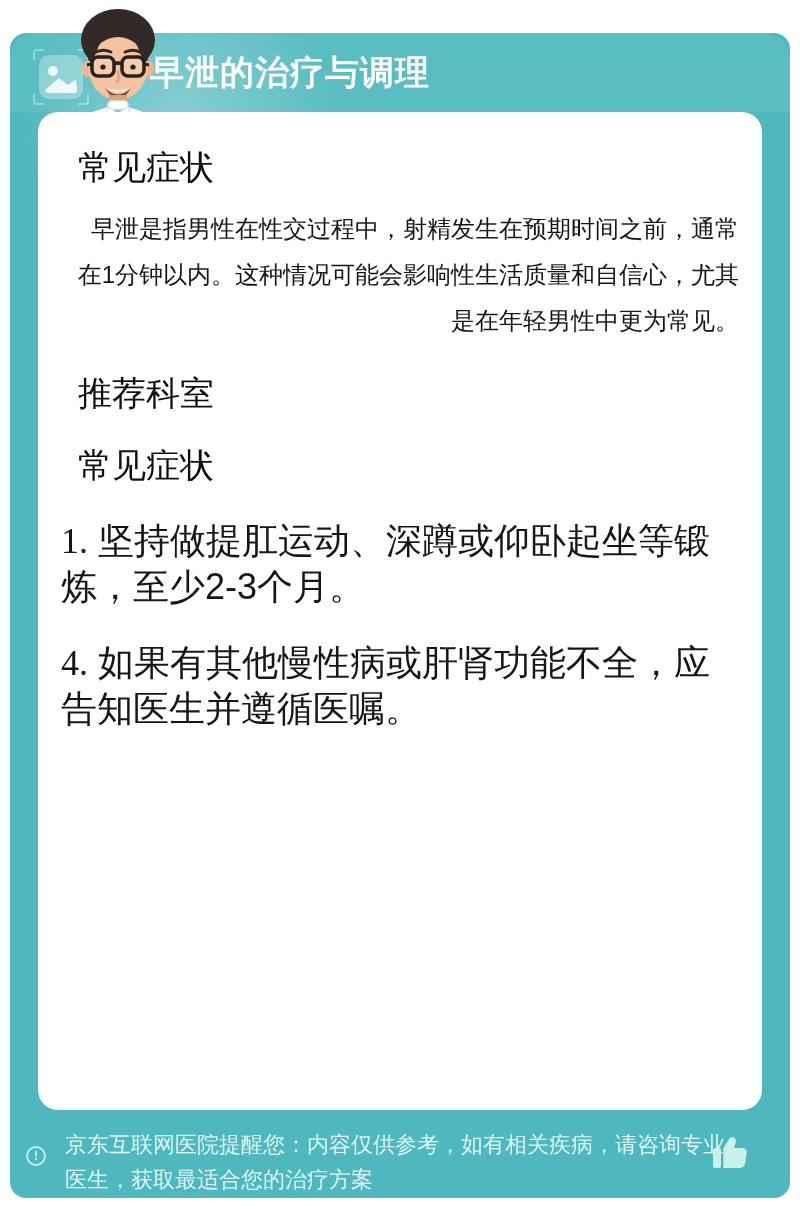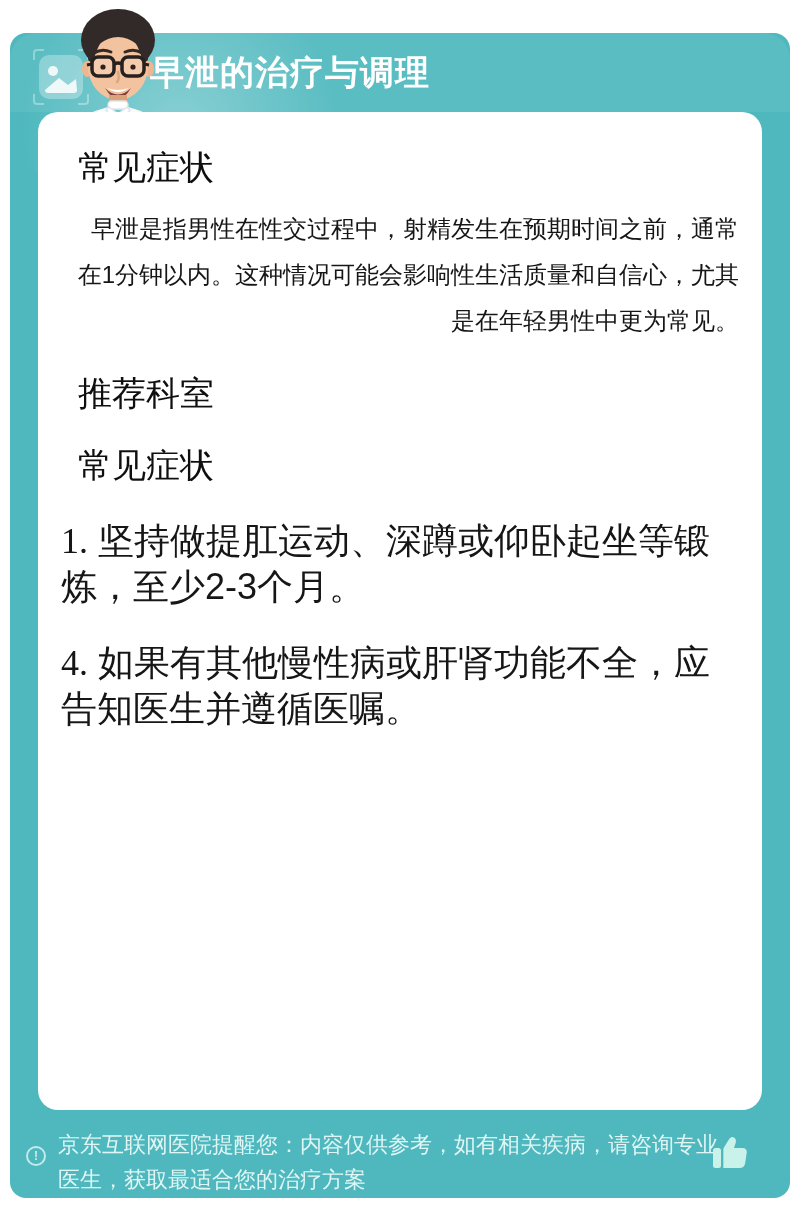--- a/index.html
+++ b/index.html
@@ -54,21 +54,21 @@
   }
   .card p{
     margin:16px 0 10px 14px;
     font-size:24px;line-height:46px;color:#161616;text-align:right;
   }
   .tip{margin:30px 0 0 0;font-size:36px;line-height:46px;color:#161616;}
   .tip-num{font-family:"Liberation Serif","DejaVu Serif",serif;}
 
   
   .footer-text{
-    position:absolute;left:48px;top:1094px;width:672px;
+    position:absolute;left:55px;top:1094px;width:672px;
     font-size:22px;line-height:35px;color:rgba(235,251,248,0.92);
   }
   .info-icon{
     position:absolute;left:16px;top:1113px;width:20px;height:20px;
     border:2px solid rgba(235,251,248,0.75);border-radius:50%;
     box-sizing:border-box;
     color:rgba(235,251,248,0.8);font-size:12px;line-height:16px;
     text-align:center;font-weight:bold;
   }
   .thumb-icon{position:absolute;left:700px;top:1100px;width:40px;height:40px;cursor:pointer;}

